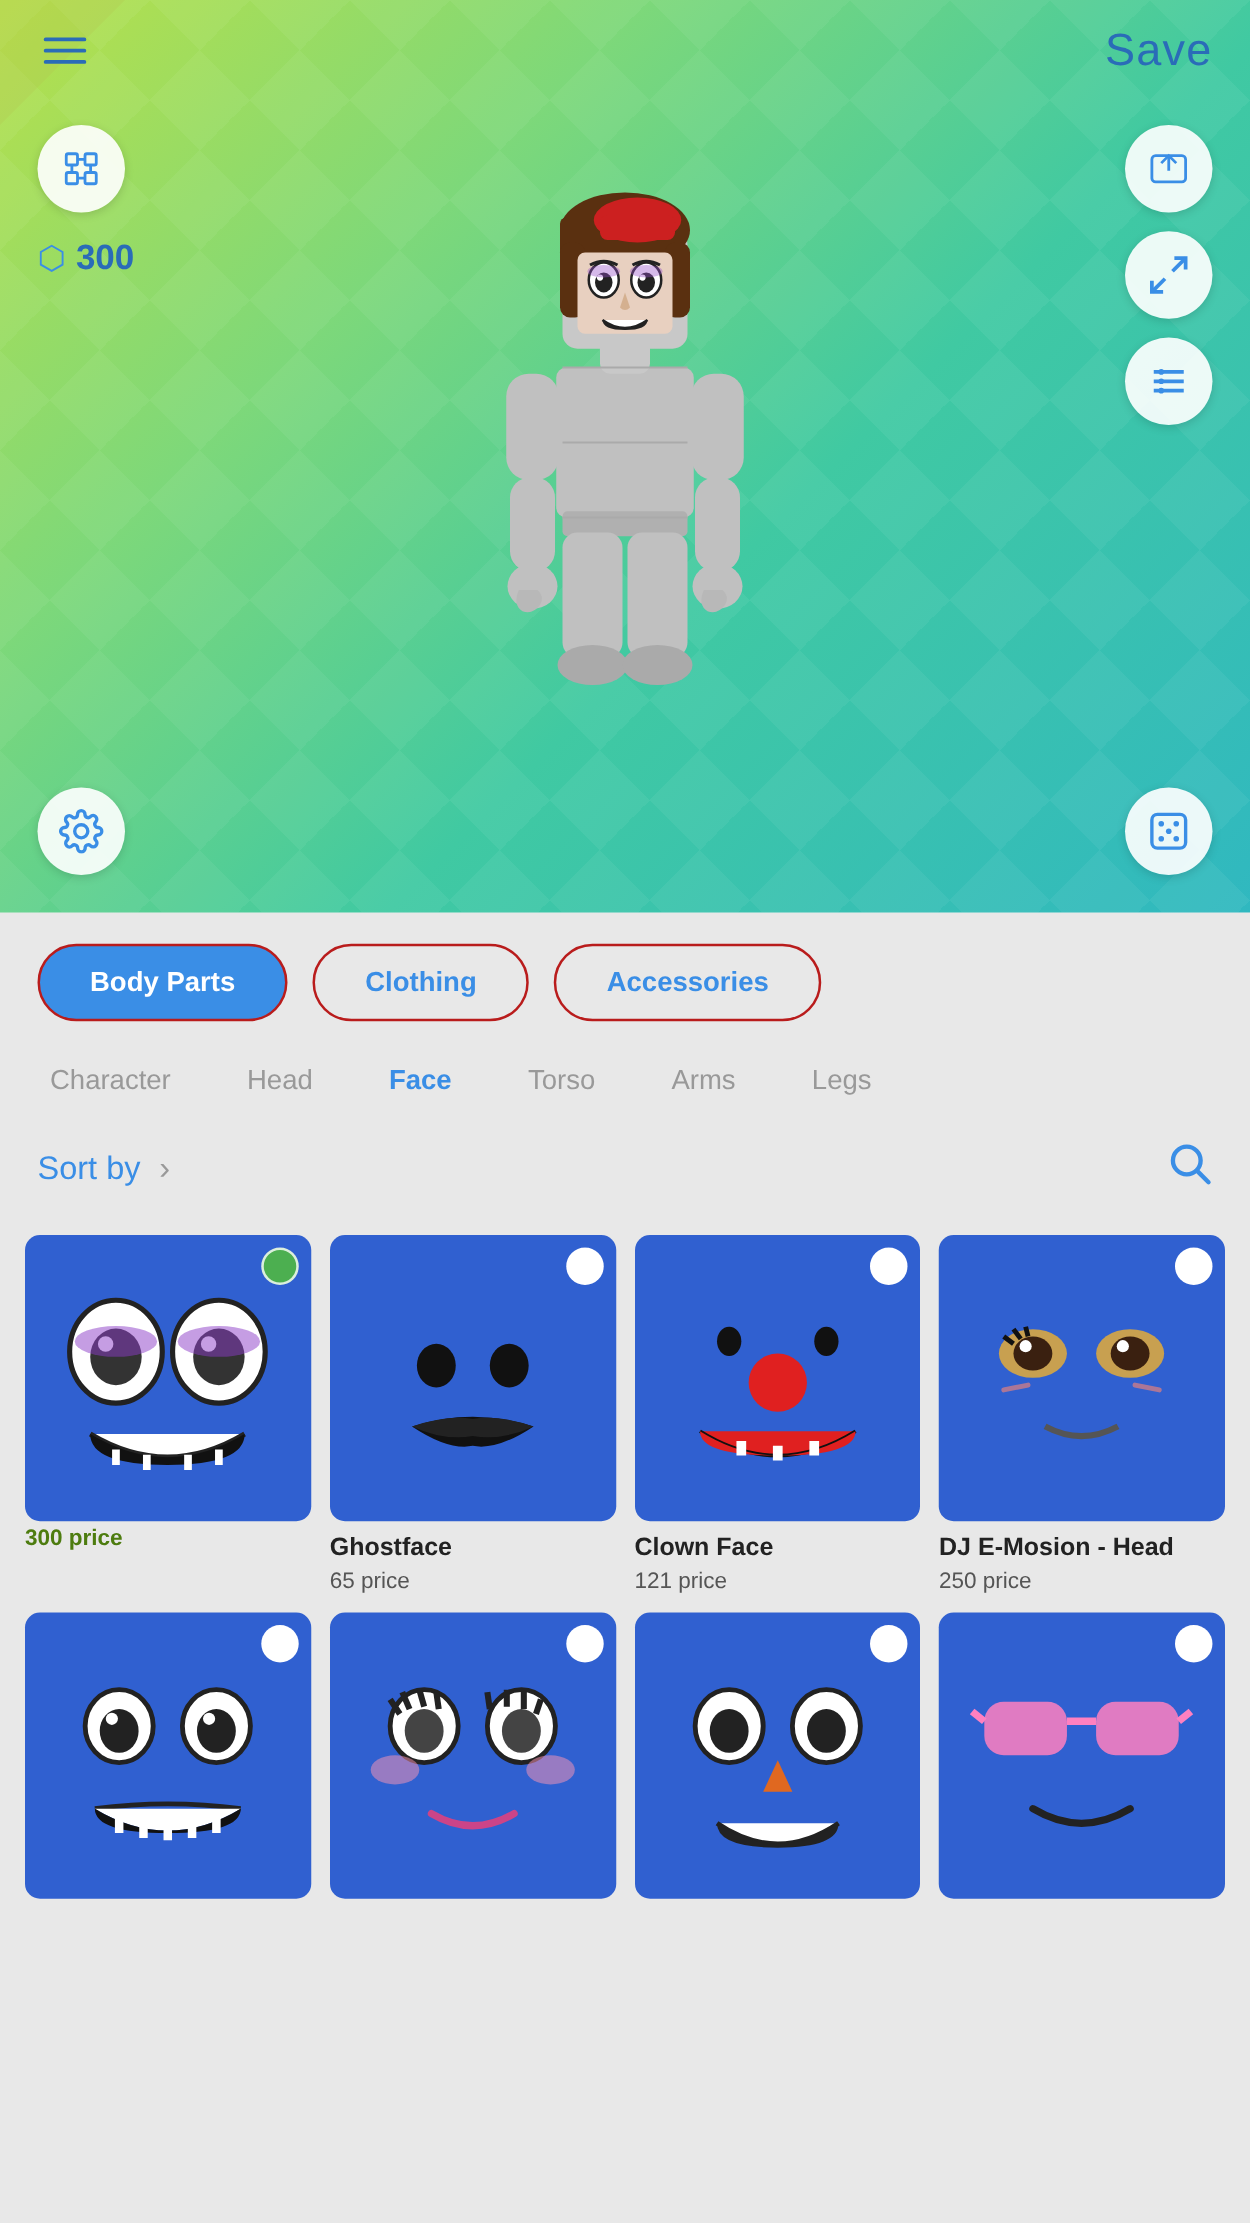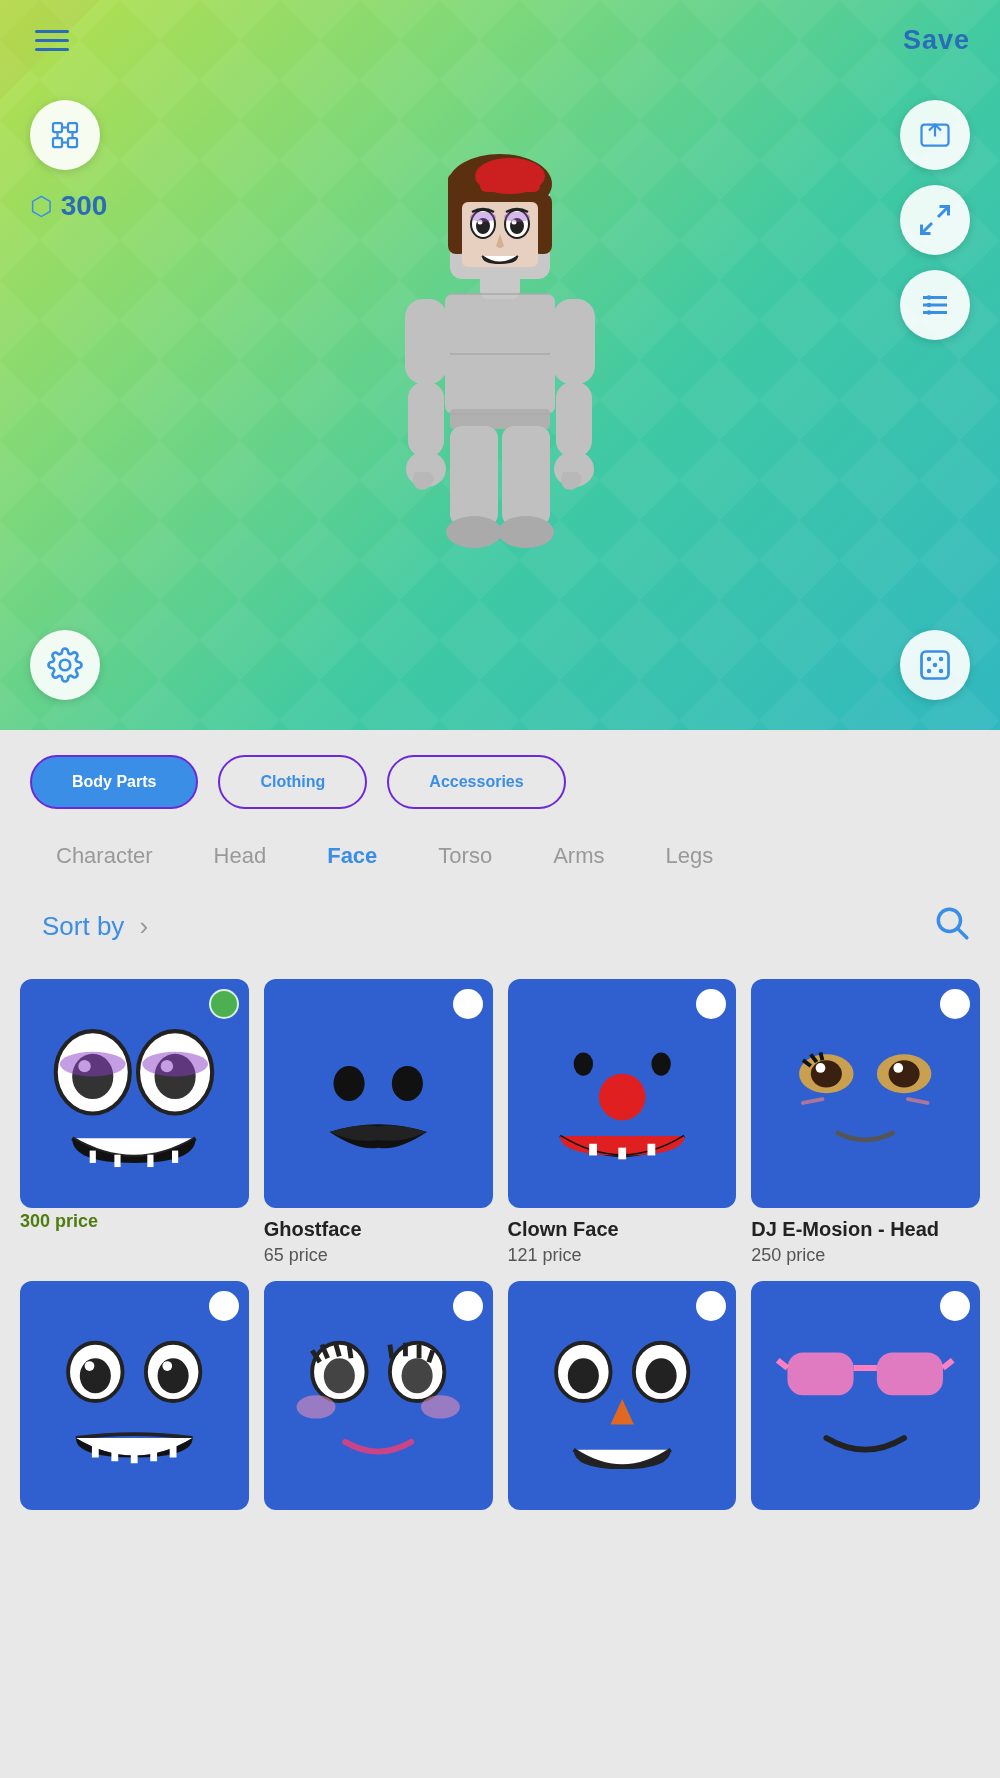--- a/index.html
+++ b/index.html
@@ -69,22 +69,22 @@
       width: 34px;
       height: 3px;
       background: #2a6cb8;
       border-radius: 2px;
     }
 
     .save-btn {
       background: none;
       border: none;
       color: #2a6cb8;
-      font-size: 27px;
-      font-weight: 700;
+      font-size: 36px;
+      font-weight: 400;
       cursor: pointer;
       letter-spacing: 1px;
       text-align: right;
     }
 
     
     .left-controls {
       position: absolute;
       left: 30px;
       top: 100px;
@@ -174,38 +174,38 @@
     .category-tabs {
       padding: 25px 30px 20px;
       display: flex;
       gap: 20px;
       align-items: center;
     }
 
     .tab-btn {
       padding: 16px 40px;
       border-radius: 50px;
-      border: 2px solid #6d28d9;
-      font-size: 16px;
+      border: 2px solid #b91c1c;
+      font-size: 22px;
       font-weight: 600;
       cursor: pointer;
       transition: all 0.2s;
     }
     .tab-btn.active {
       background: #3a8ee6;
       color: #fff;
     }
     .tab-btn.inactive {
       background: transparent;
       color: #3a8ee6;
     }
 
     
     .sub-tabs {
-      padding: 0 28px 10px;
+      padding: 0 12px 10px;
       display: flex;
       flex-wrap: wrap;
       gap: 5px;
     }
     .sub-tab {
       padding: 14px 28px;
       font-size: 22px;
       color: #999;
       cursor: pointer;
       border: none;
@@ -227,21 +227,20 @@
     .sort-by-btn {
       color: #3a8ee6;
       font-size: 26px;
       font-weight: 500;
       background: none;
       border: none;
       cursor: pointer;
       display: flex;
       align-items: center;
       gap: 15px;
-      margin-left: 12px;
     }
     .sort-arrow {
       color: #999;
       font-size: 26px;
     }
     .search-btn {
       background: none;
       border: none;
       cursor: pointer;
       color: #3a8ee6;

